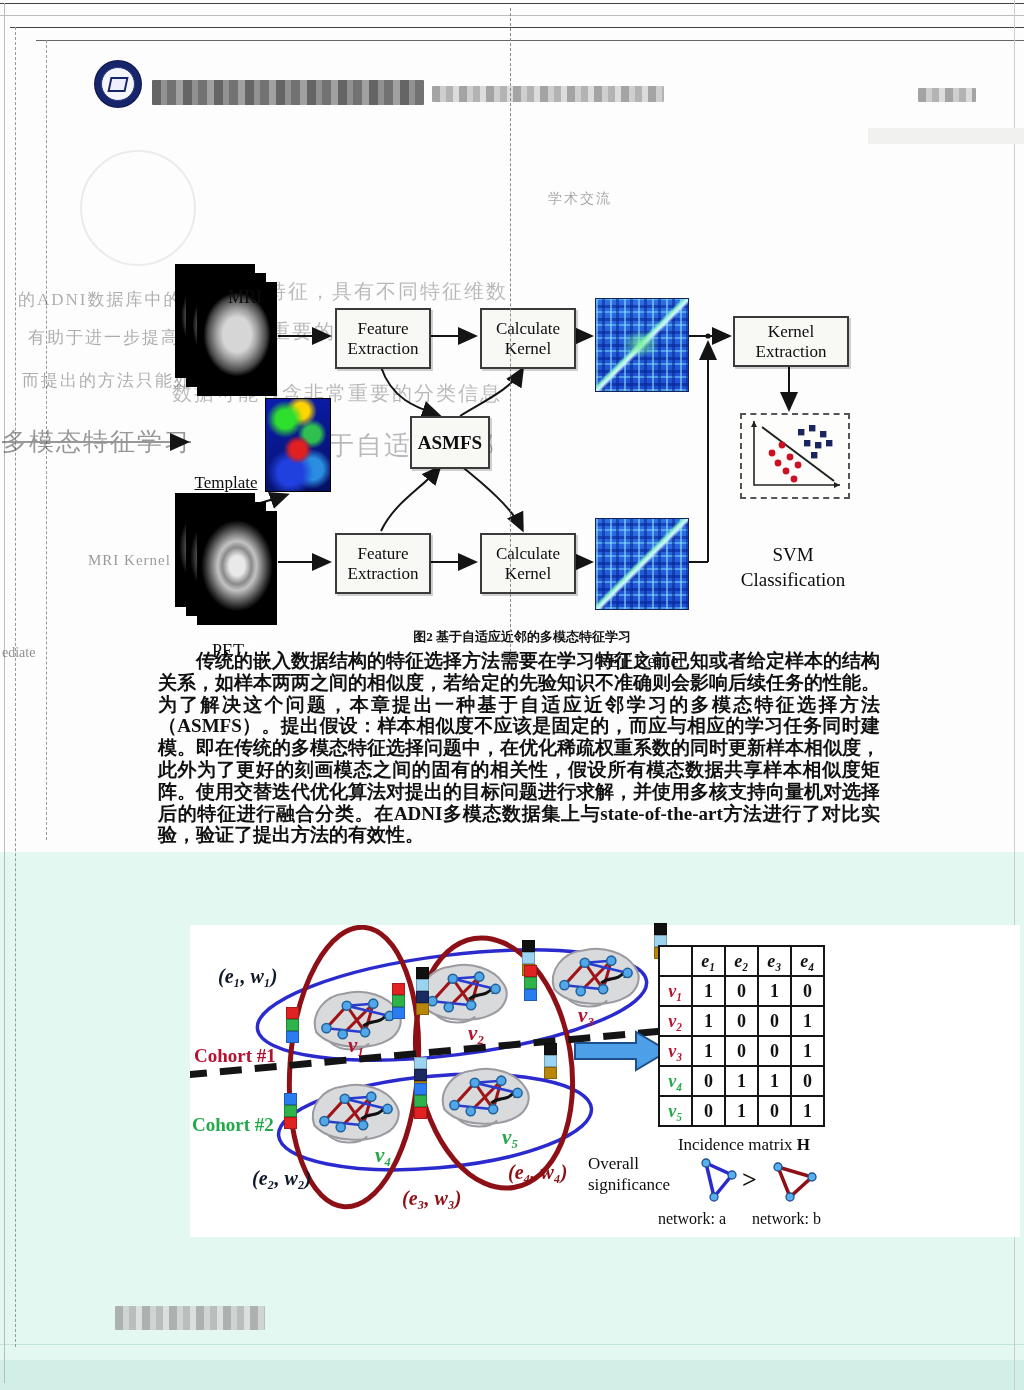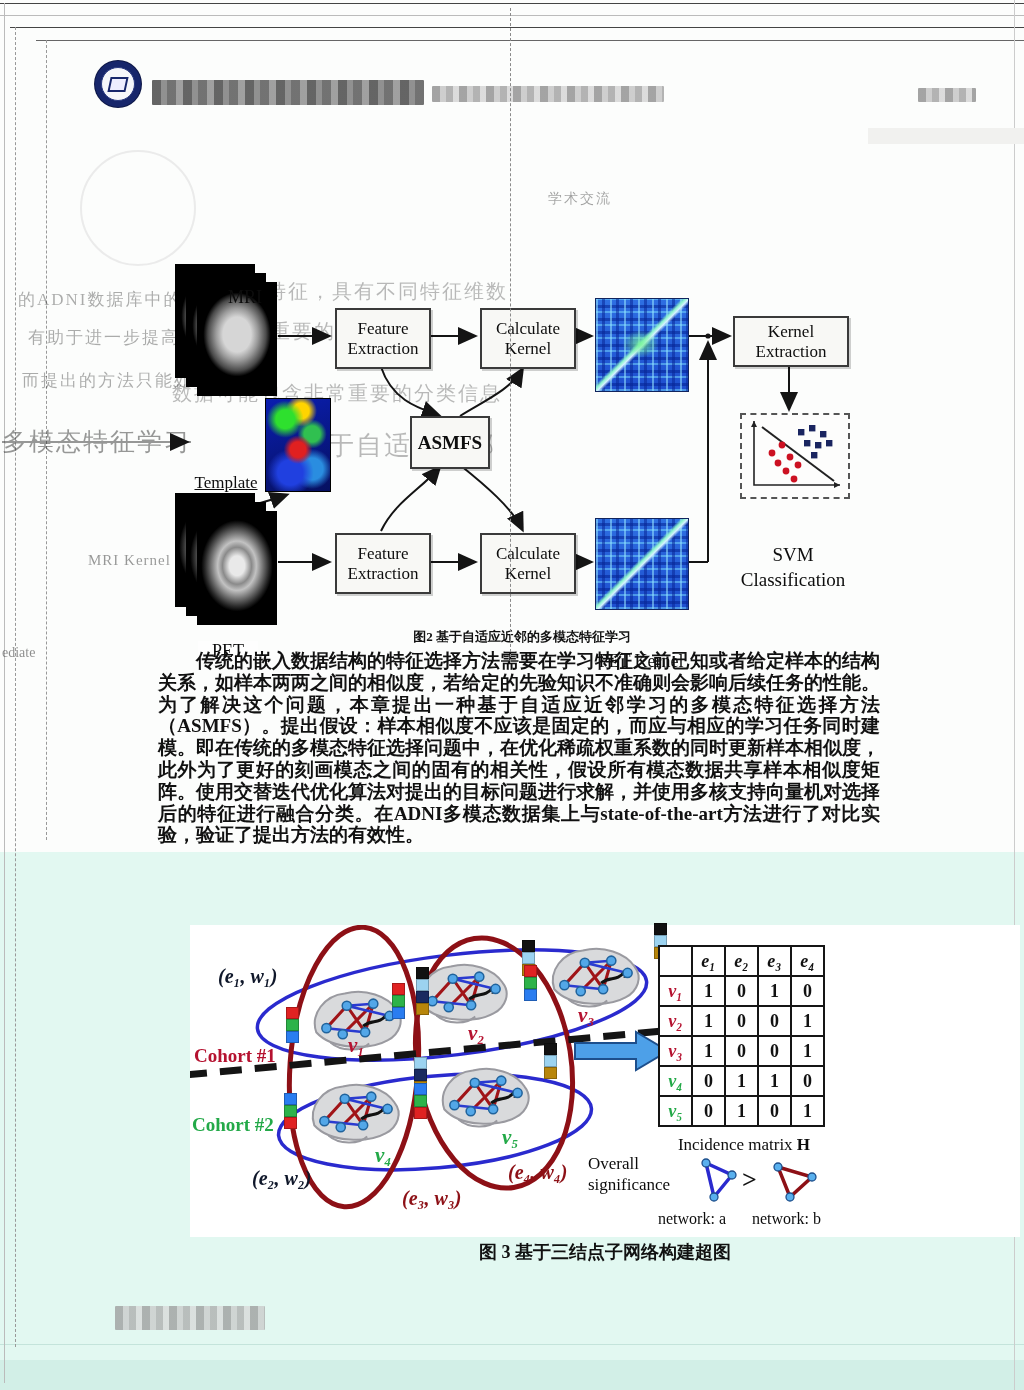--- a/index.html
+++ b/index.html
@@ -402,17 +402,16 @@
       <g fill="#59b0ee" stroke="#1d4f8c" stroke-width="1.3">
         <circle cx="8" cy="10" r="4"></circle>
           <circle cx="42" cy="20" r="4"></circle>
           <circle cx="20" cy="40" r="4"></circle>
       </g>
     </svg>
     <div class="f3cap" style="left:468px;top:285px;font-size:16px;">network: a</div>
     <div class="f3cap" style="left:562px;top:285px;font-size:16px;">network: b</div>
   </div>
 
-  <div class="caption" style="left:190px;top:1240px;width:830px;font-size:18px;">图 3  基于三结点子网络构建超图</div>
 
   <div class="redact gray" style="left:115px;top:1306px;width:150px;height:24px;opacity:.75;"></div>
 
 </div>
 
 </body></html>

